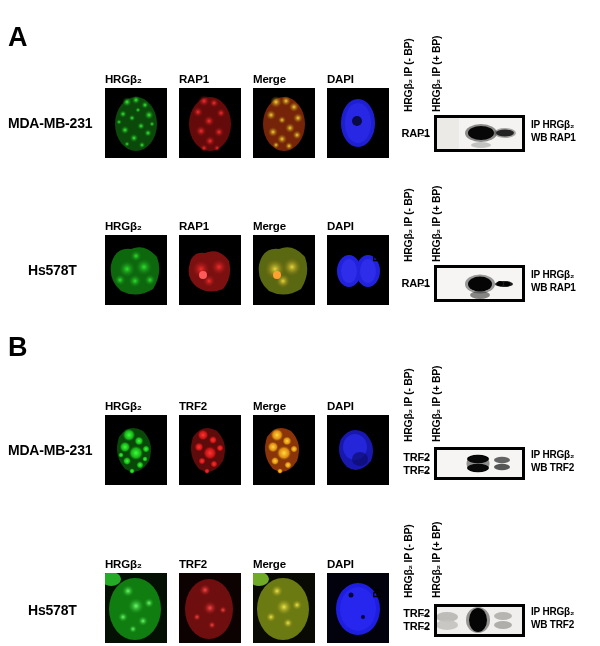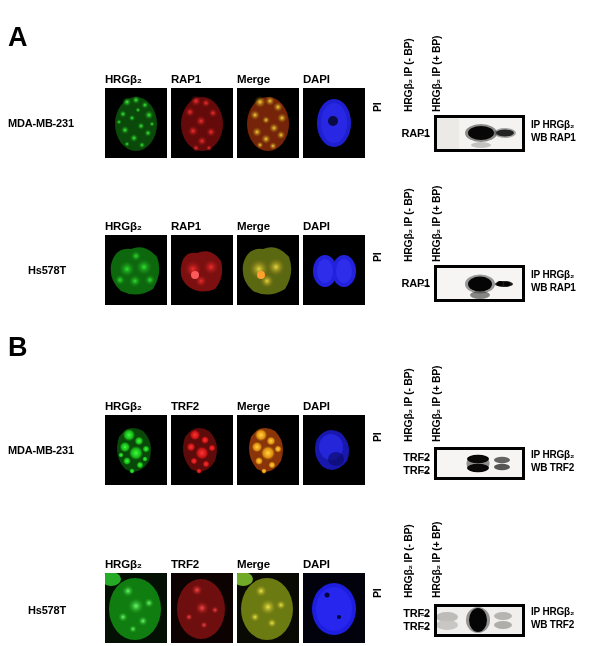--- a/index.html
+++ b/index.html
@@ -17,27 +17,27 @@
 
   .panel-letter {
     position:absolute;
     font-size:27px;
     font-weight:bold;
     line-height:1;
     letter-spacing:-0.5px;
   }
   .row-label {
     position:absolute;
-    font-size:11px;
+    font-size:14px;
     font-weight:bold;
     white-space:nowrap;
     letter-spacing:-0.2px;
     transform:translateY(-50%);
   }
-  .micro-strip { position:absolute; display:flex; gap:4px; }
+  .micro-strip { position:absolute; display:flex; gap:12px; }
   .micro-cell { position:relative; }
   .micro-head {
     position:absolute;
     bottom:100%;
     left:0;
     margin-bottom:3px;
     font-size:11.5px;
     font-weight:bold;
     white-space:nowrap;
     letter-spacing:-0.2px;

